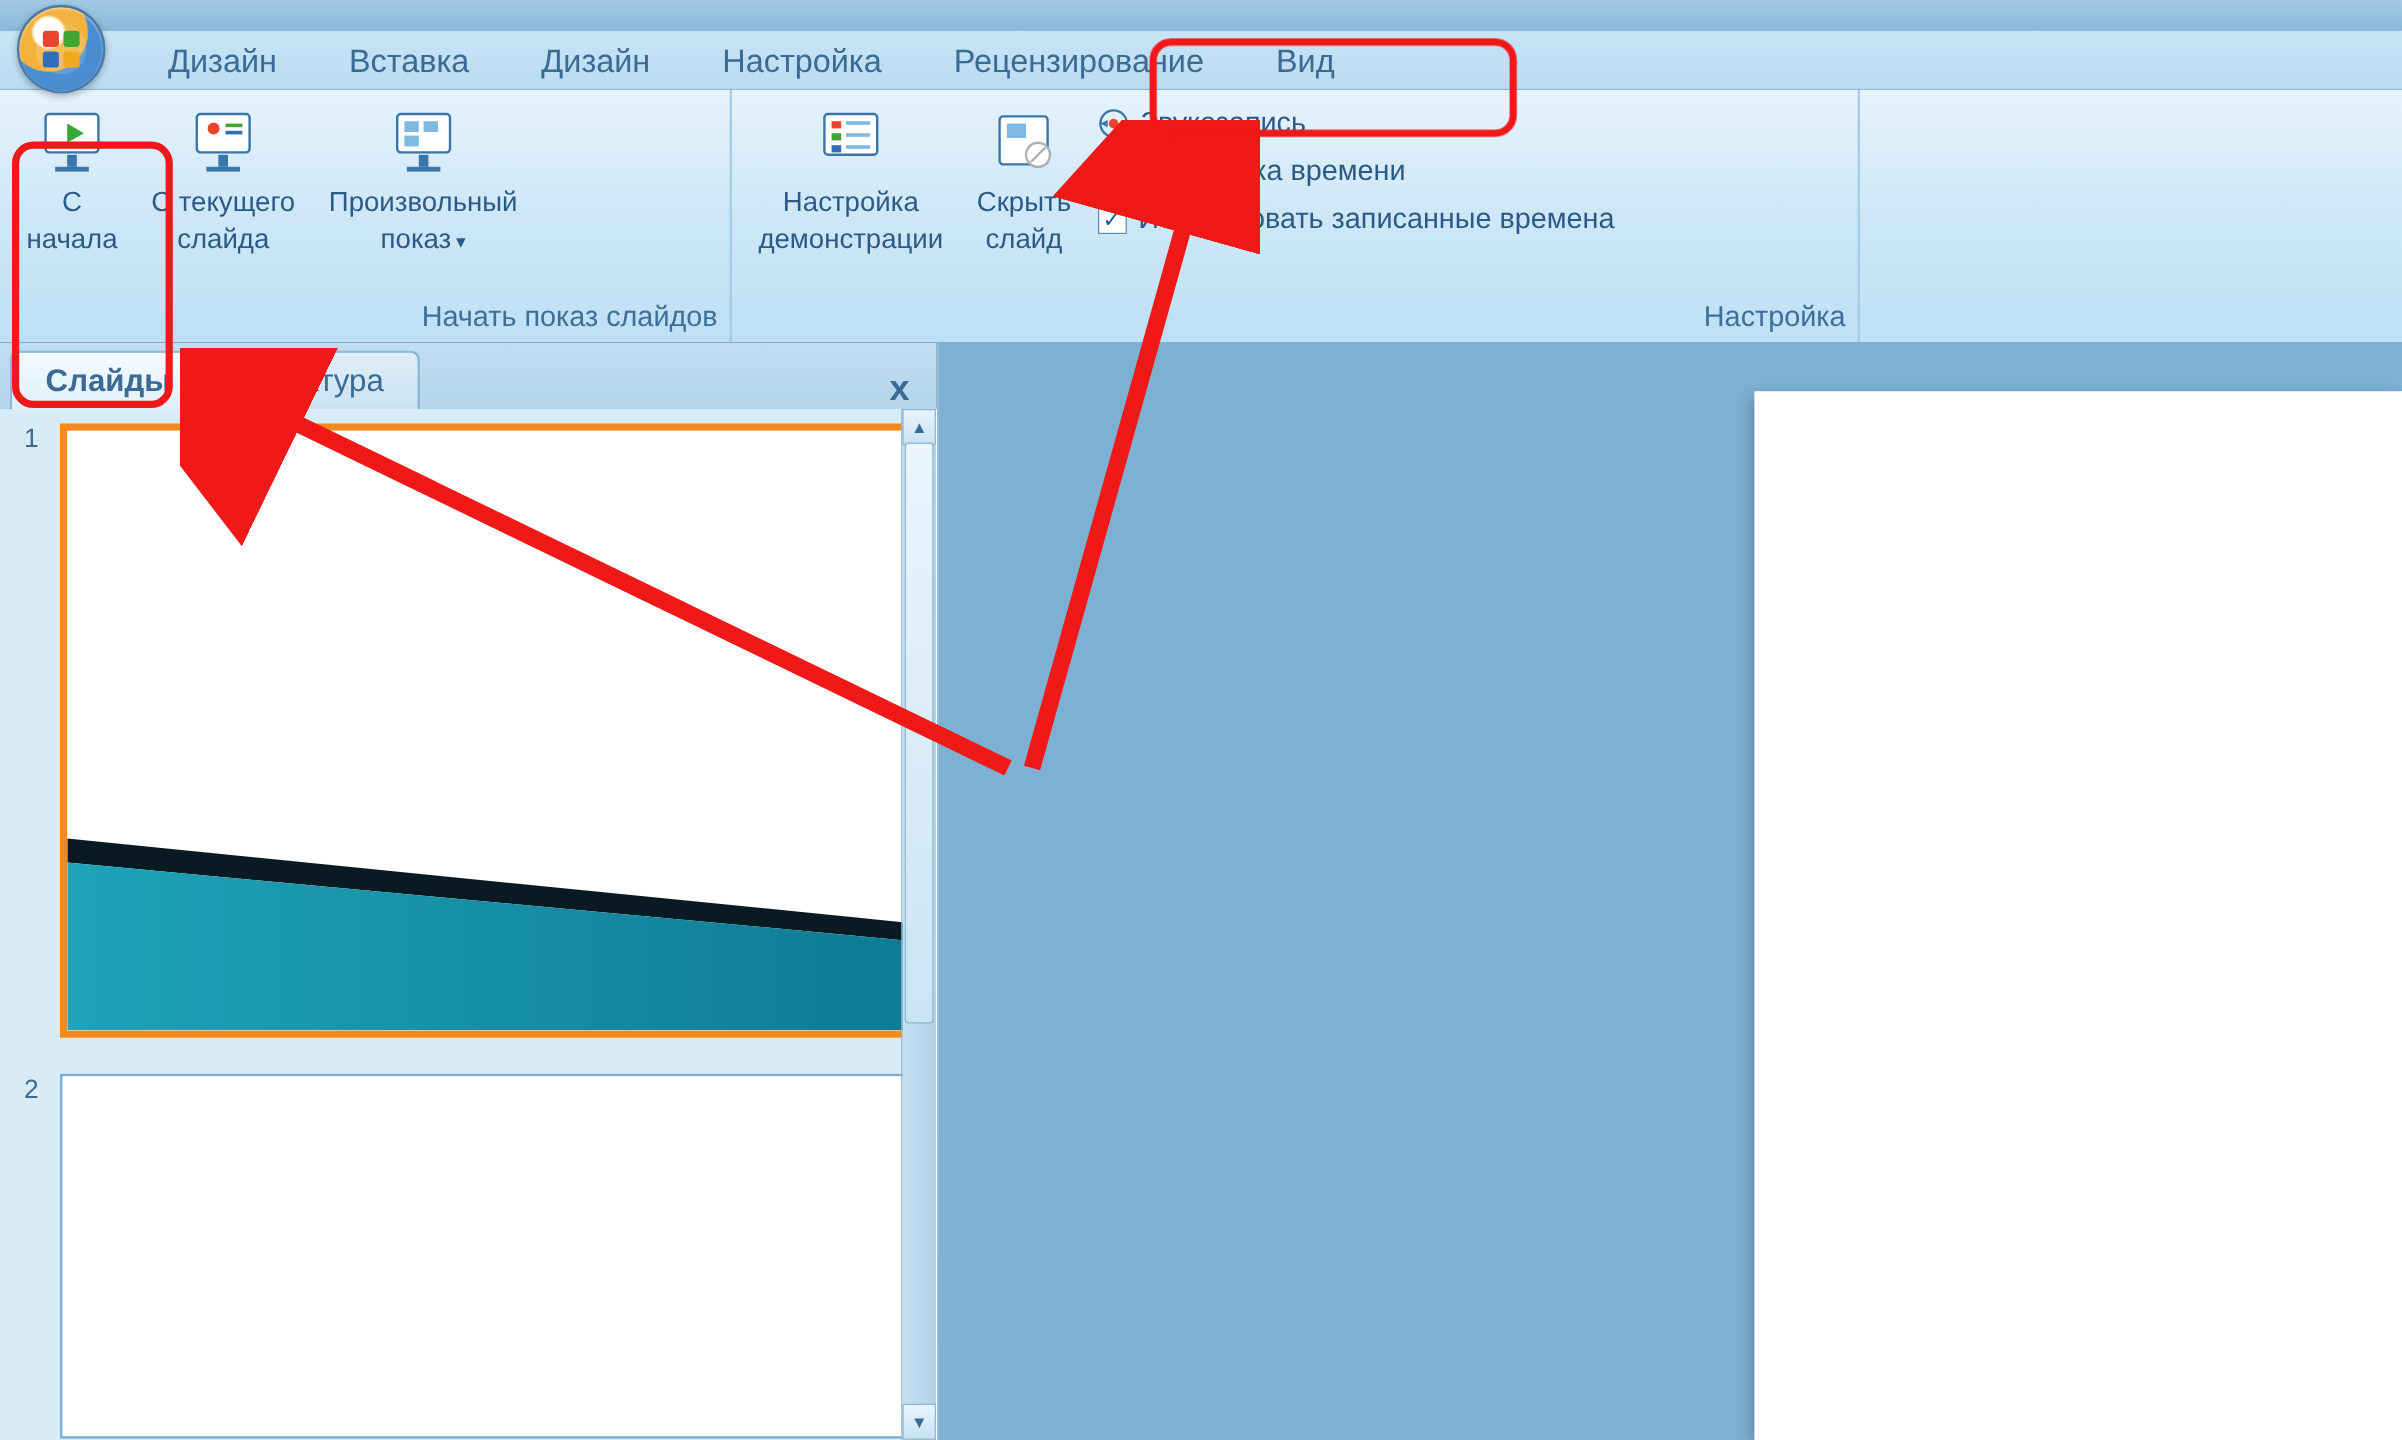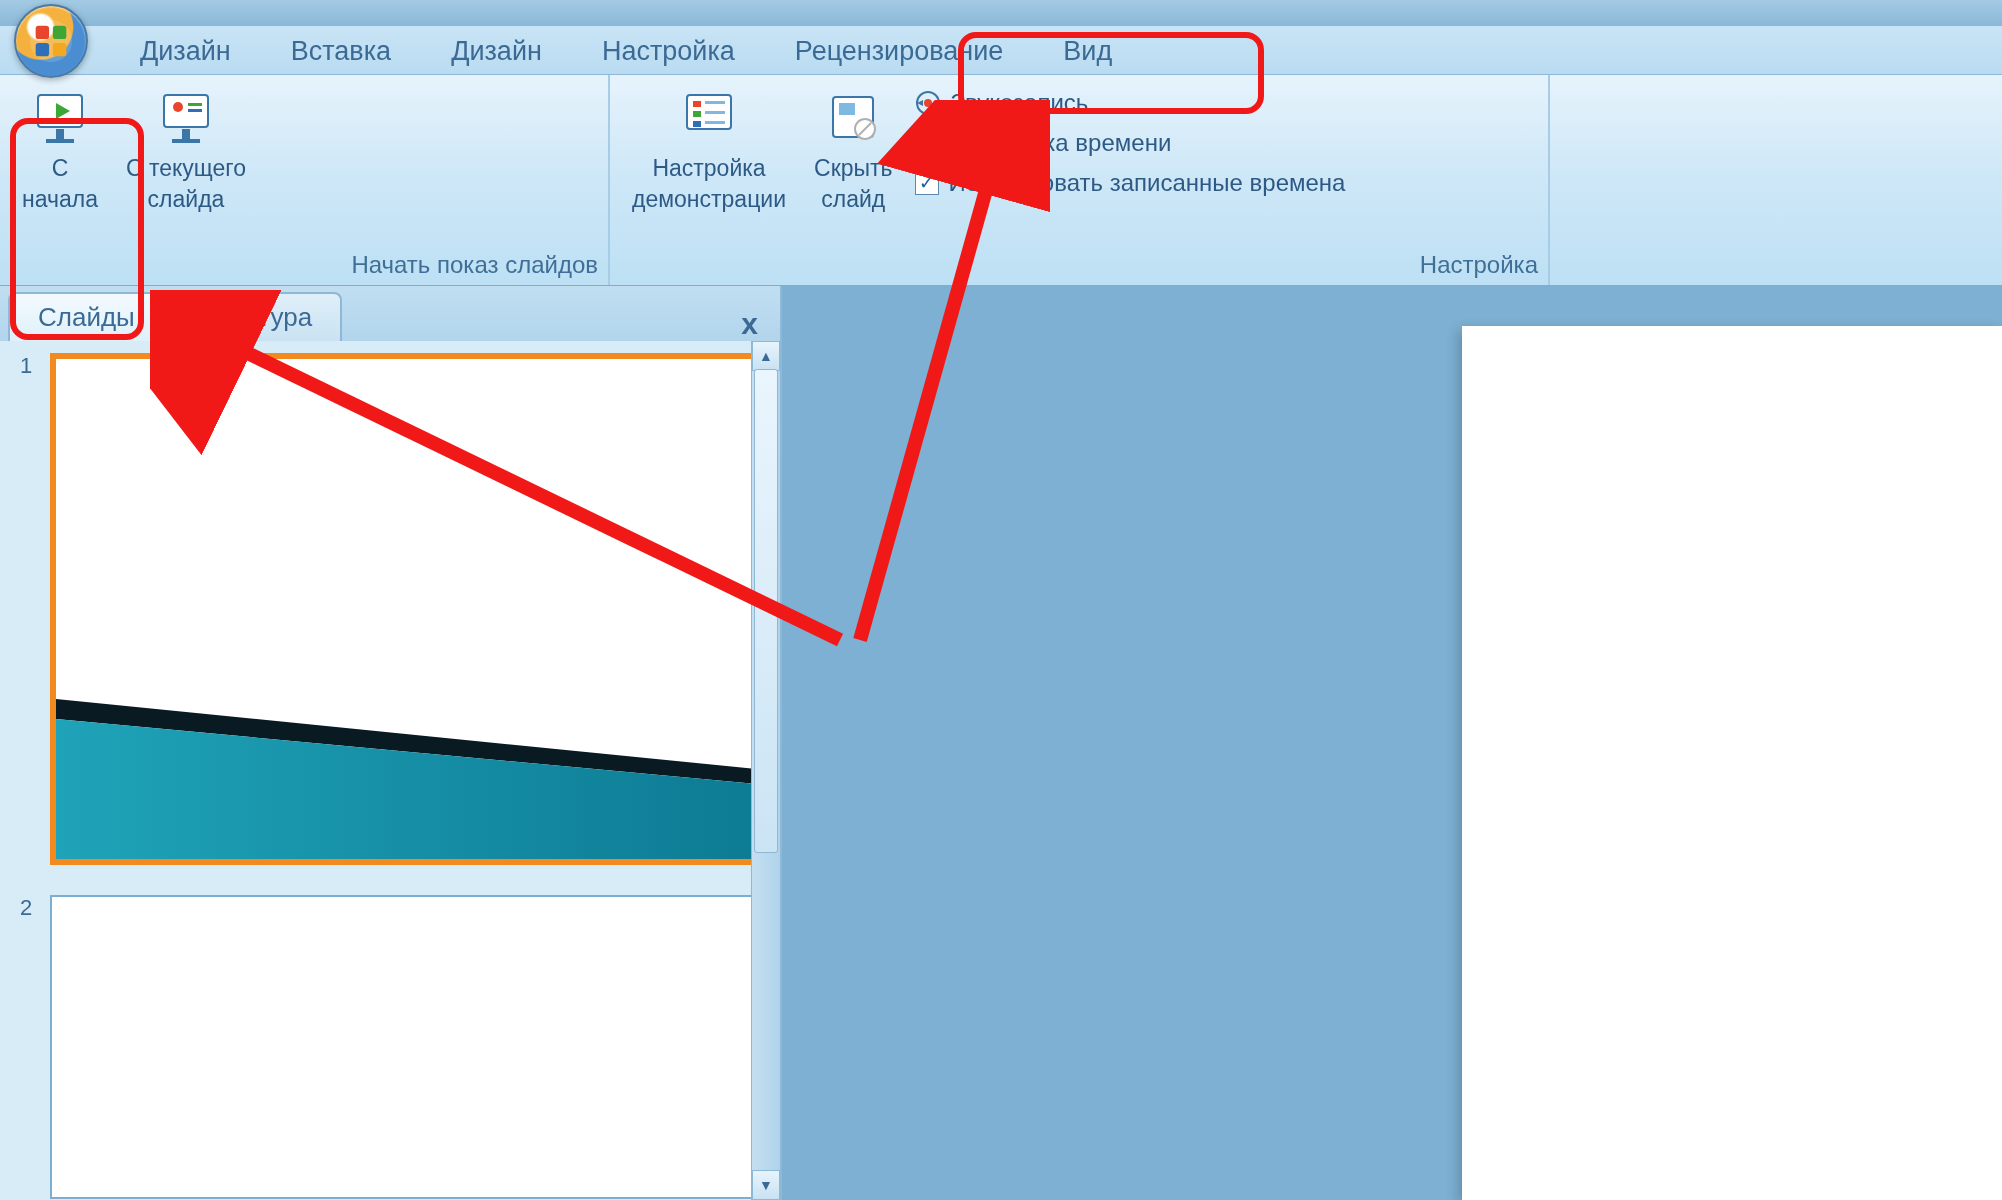--- a/index.html
+++ b/index.html
@@ -17,21 +17,21 @@
 .big-btn{display:flex;flex-direction:column;align-items:center;justify-content:flex-start;padding:6px 10px;font-size:23px;color:#2d5a85;text-align:center;line-height:1.35;cursor:pointer;border:2px solid transparent;border-radius:4px}
 .big-btn .ico{width:56px;height:56px;margin-bottom:8px}
 .small-row{display:flex;align-items:center;gap:10px;font-size:24px;color:#2d5a85;padding:4px 6px;cursor:pointer}
 .small-row .ico-s{width:26px;height:26px;flex:0 0 26px}
 .small-stack{display:flex;flex-direction:column;gap:4px;padding-top:4px}
 .chk{width:22px;height:22px;border:1px solid #5a89b0;background:#fff;display:inline-flex;align-items:center;justify-content:center;font-size:18px;color:#1259a6}
 .content{position:absolute;left:0;top:286px;right:0;bottom:0;display:flex}
 .sidepane{width:780px;background:#d4e9f6;border-right:2px solid #8db8d6;display:flex;flex-direction:column}
 .pane-tabs{height:55px;display:flex;align-items:flex-end;padding:0 8px;background:linear-gradient(#c1def1,#b2d5ec);position:relative}
 .ptab{padding:8px 28px;font-size:26px;color:#3b6a94;border:2px solid #8db8d6;border-bottom:none;border-radius:8px 8px 0 0;background:linear-gradient(#f3faff,#dff0fa);margin-right:-6px;cursor:pointer}
-.ptab.front{font-weight:normal;z-index:2;position:relative}
+.ptab.front{font-weight:bold;z-index:2;position:relative}
 .ptab.back{background:linear-gradient(#e0eff9,#c9e2f2);z-index:1}
 .pane-close{margin-left:auto;font-size:30px;color:#3b6a94;font-weight:bold;padding:0 14px;cursor:pointer}
 .thumbs{flex:1;overflow:auto;padding:12px 20px;background:#d8ecf8;position:relative}
 .thumb-wrap{display:flex;gap:10px;margin-bottom:30px}
 .thumb-num{font-size:22px;color:#3b6a94;width:20px}
 .thumb{flex:1;height:500px;border:6px solid #f28a1f;background:#fff;position:relative;overflow:hidden}
 .thumb.plain{border:2px solid #7baed2;height:300px}
 .thumb .wave{position:absolute;left:0;right:0;bottom:0;height:170px}
 .scrollbar-v{position:absolute;right:0;top:0;width:28px;height:100%;background:linear-gradient(90deg,#c5dff1,#b0d3ea);border-left:1px solid #8db8d6}
 .sb-btn{height:28px;background:linear-gradient(#e8f4fc,#c8e2f3);border:1px solid #8db8d6;display:flex;align-items:center;justify-content:center;font-size:14px;color:#3b6a94}
@@ -89,20 +89,32 @@
               <rect x="6" y="6" width="44" height="32" rx="3" fill="#fff" stroke="#3a76a8" stroke-width="2"></rect>
               <circle cx="20" cy="18" r="5" fill="#e9452d"></circle>
               <rect x="30" y="14" width="14" height="3" fill="#3fa535"></rect>
               <rect x="30" y="20" width="14" height="3" fill="#2f6fb7"></rect>
               <rect x="24" y="40" width="8" height="10" fill="#3a76a8"></rect>
               <rect x="14" y="50" width="28" height="4" fill="#3a76a8"></rect>
             </svg>
           <span>С текущего</span>
           <span>слайда</span>
         </div>
+        <div class="big-btn">
+          <svg class="ico" viewBox="0 0 56 56">
+              <rect x="6" y="6" width="44" height="32" rx="3" fill="#fff" stroke="#3a76a8" stroke-width="2"></rect>
+              <rect x="12" y="12" width="12" height="9" fill="#7fb8e0"></rect>
+              <rect x="28" y="12" width="12" height="9" fill="#7fb8e0"></rect>
+              <rect x="12" y="24" width="12" height="9" fill="#7fb8e0"></rect>
+              <rect x="24" y="40" width="8" height="10" fill="#3a76a8"></rect>
+              <rect x="14" y="50" width="28" height="4" fill="#3a76a8"></rect>
+            </svg>
+          <div><span>Произвольный</span></div>
+          <div><span>показ</span><span class="dropdown-arrow">▾</span></div>
+        </div>
       </div>
       <div class="group-label">Начать показ слайдов</div>
     </div>
 
     <div class="group" style="width:940px">
       <div class="group-body">
         <div class="big-btn">
           <svg class="ico" viewBox="0 0 56 56">
               <rect x="6" y="6" width="44" height="34" rx="3" fill="#fff" stroke="#3a76a8" stroke-width="2"></rect>
               <rect x="12" y="12" width="8" height="6" fill="#e9452d"></rect>

